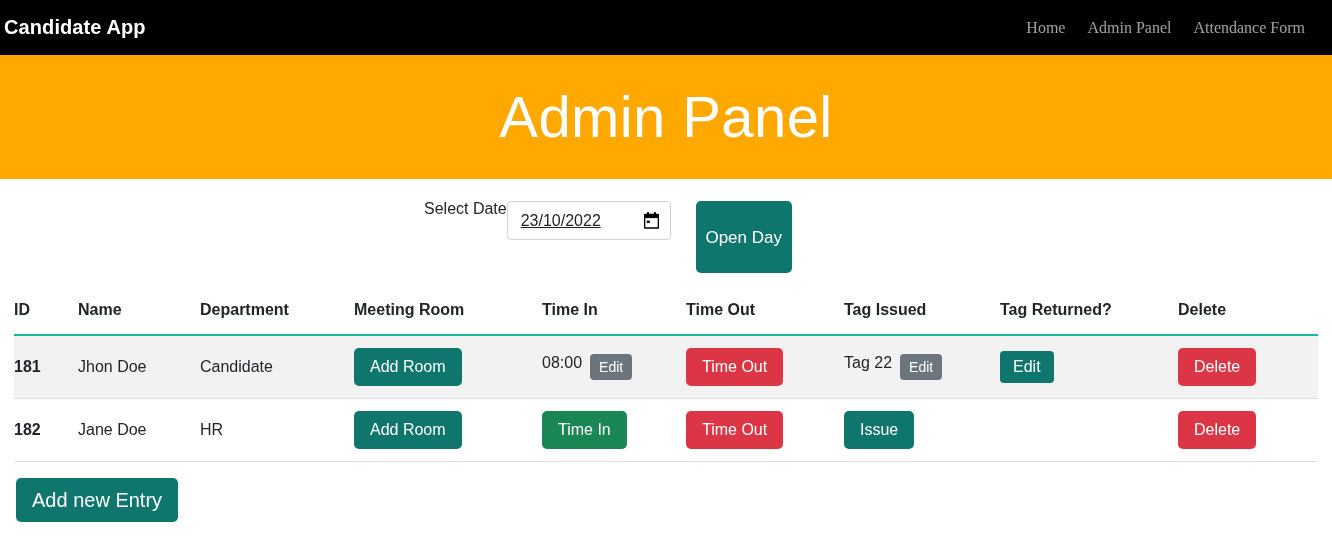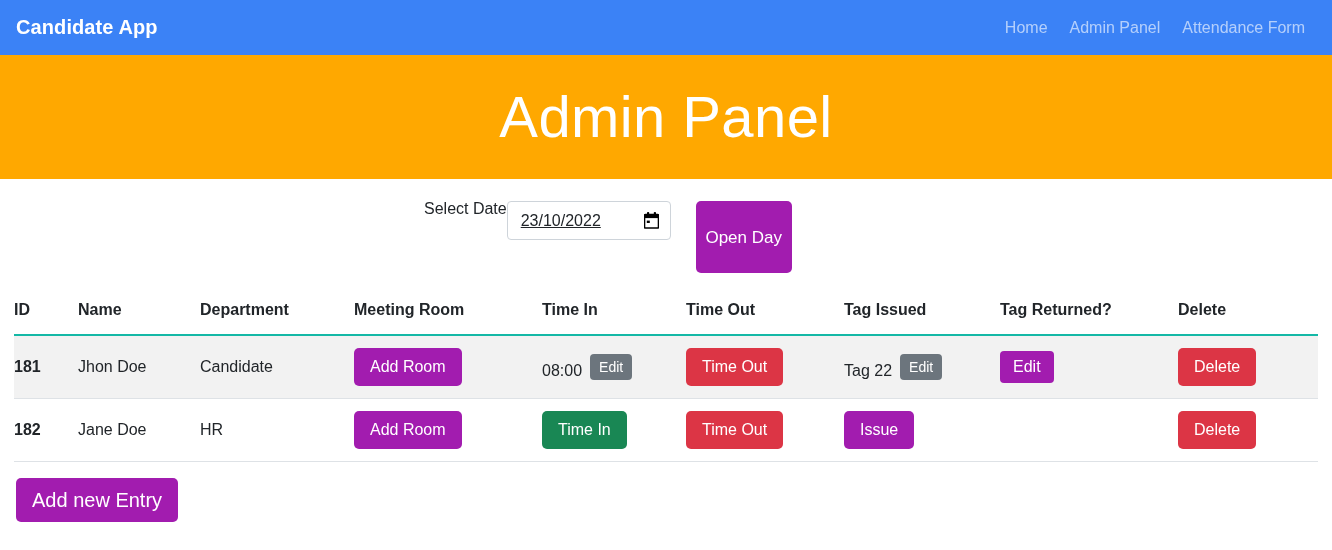--- a/index.html
+++ b/index.html
@@ -10,37 +10,38 @@
     height: 550px;
     overflow: hidden;
     background: #ffffff;
     font-family: "Liberation Sans", sans-serif;
     color: #212529;
   }
 
   
   .navbar {
     height: 55px;
-    background: #3b82f6;
+    background: #000000;
     display: flex;
     align-items: center;
     justify-content: space-between;
-    padding: 0 27px 0 16px;
+    padding: 0 27px 0 4px;
   }
   .navbar-brand {
     color: #ffffff;
     font-size: 20px;
     font-weight: bold;
     letter-spacing: 0.1px;
     white-space: nowrap;
   }
   .nav-links {
     display: flex;
     align-items: center;
     gap: 22px;
+    font-family: Liberation Serif, serif;
   }
   .nav-link {
     color: rgba(255,255,255,0.62);
     font-size: 16px;
     text-decoration: none;
     white-space: nowrap;
     cursor: pointer;
   }
 
   
@@ -104,21 +105,21 @@
     color: #ffffff;
     font-size: 16px;
     line-height: 1;
     cursor: pointer;
     font-family: "Liberation Sans", sans-serif;
     white-space: nowrap;
     display: inline-flex;
     align-items: center;
     justify-content: center;
   }
-  .btn-primary { background: #a21caf; }
+  .btn-primary { background: #0f766e; }
   .btn-danger  { background: #DC3545; }
   .btn-success { background: #198754; }
   .btn-secondary { background: #6c757d; }
 
   .btn-openday {
     width: 96px;
     height: 72px;
     font-size: 17px;
   }
 
@@ -144,21 +145,21 @@
     padding: 12px 0;
     border-bottom: 1px solid #dee2e6;
     vertical-align: middle;
     height: 55px;
   }
   tbody tr.striped td { background: #f2f2f2; }
   td.id-cell { font-weight: bold; }
 
   .cell-inline {
     display: flex;
-    align-items: flex-end;
+    align-items: flex-start;
     gap: 8px;
   }
   .btn-cell {
     padding: 11px 16px;
     font-size: 16px;
   }
   .btn-small {
     padding: 6px 9px;
     font-size: 14px;
     border-radius: 4px;

